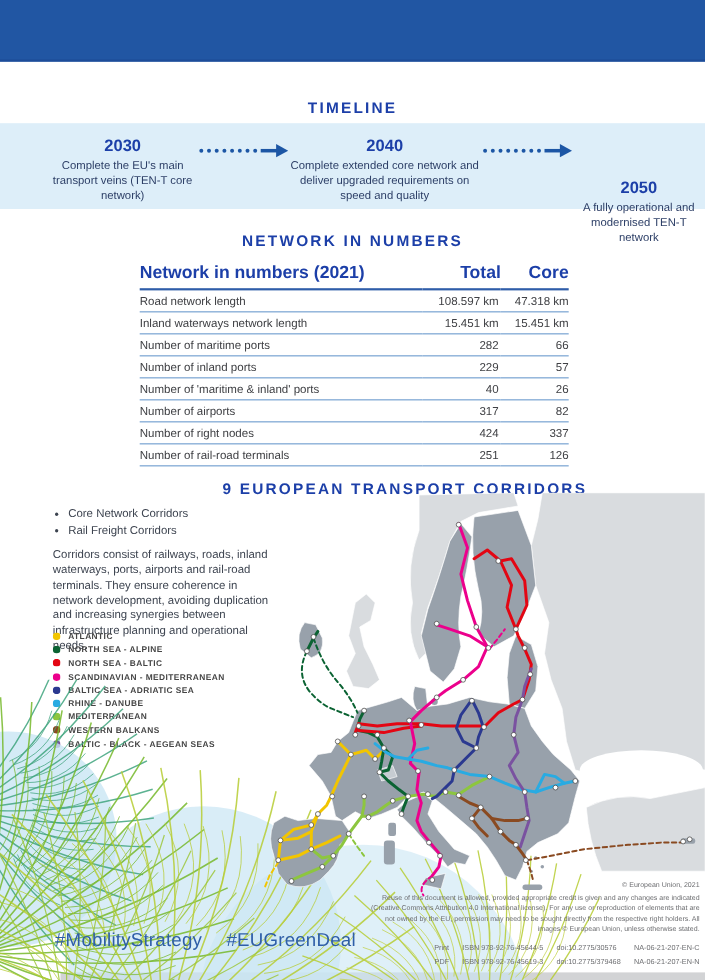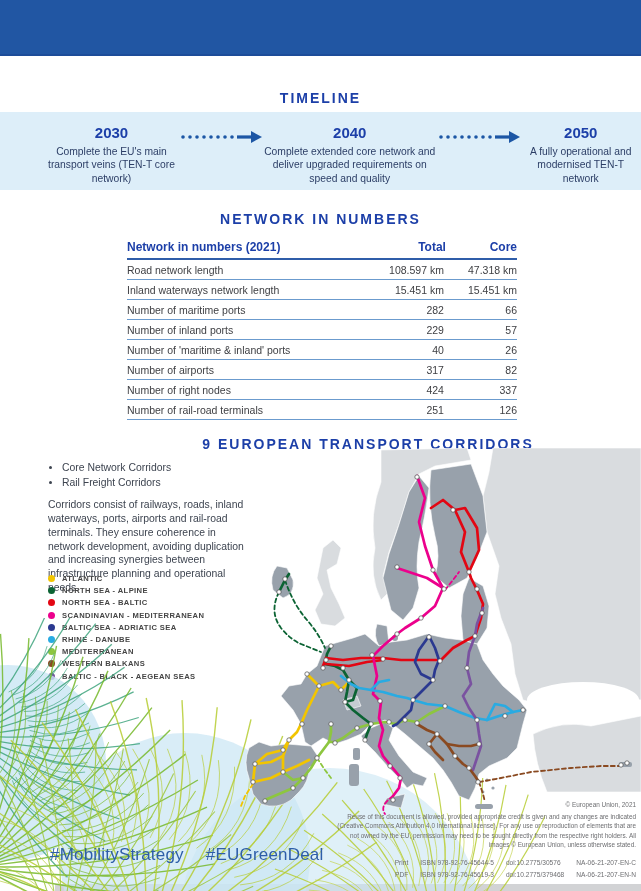--- a/index.html
+++ b/index.html
@@ -21,26 +21,26 @@
   }
 
   
   #timeline-band{left:0;top:112px;width:641px;height:78px;background:var(--band-bg);
     display:flex;align-items:flex-start;justify-content:center;padding-top:12px;box-sizing:border-box;}
   .milestone{text-align:center;color:var(--timeline-text);}
   .milestone .year{color:var(--heading);font-weight:bold;font-size:15px;margin-bottom:4px;}
   .milestone .desc{font-size:10.3px;line-height:1.3;font-weight:500;}
   .m1{width:168px;padding-left:44px;}
   .m2{width:216px;}
-  .m3{width:150px;}
+  .m3{width:150px;margin-top:38px;}
   .tl-arrow{width:86px;padding-top:5px;display:flex;justify-content:center;}
 
   
   #nn-table{left:127px;top:238px;width:390px;border-collapse:collapse;font-size:10.5px;color:#3f4044;}
-  #nn-table th{color:var(--heading);font-size:12px;font-weight:bold;padding:2px 0 4px 0;border-bottom:2px solid #2f5da9;}
+  #nn-table th{color:var(--heading);font-size:16px;font-weight:bold;padding:2px 0 4px 0;border-bottom:2px solid #2f5da9;}
   #nn-table th.c1{text-align:left;}
   #nn-table th.c2,#nn-table th.c3{text-align:right;}
   #nn-table td{padding:3.5px 0;border-bottom:1.4px solid #6b9bce;}
   #nn-table td.num{text-align:right;}
   #nn-table td.c2{padding-right:2px;}
 
   
   #corridors-left{left:48px;top:460px;width:196px;color:#3d4450;font-size:10.4px;line-height:1.32;}
   #corridors-left ul{margin:0 0 9px 2px;padding:0 0 0 12px;}
   #corridors-left li{margin:1px 0;}

